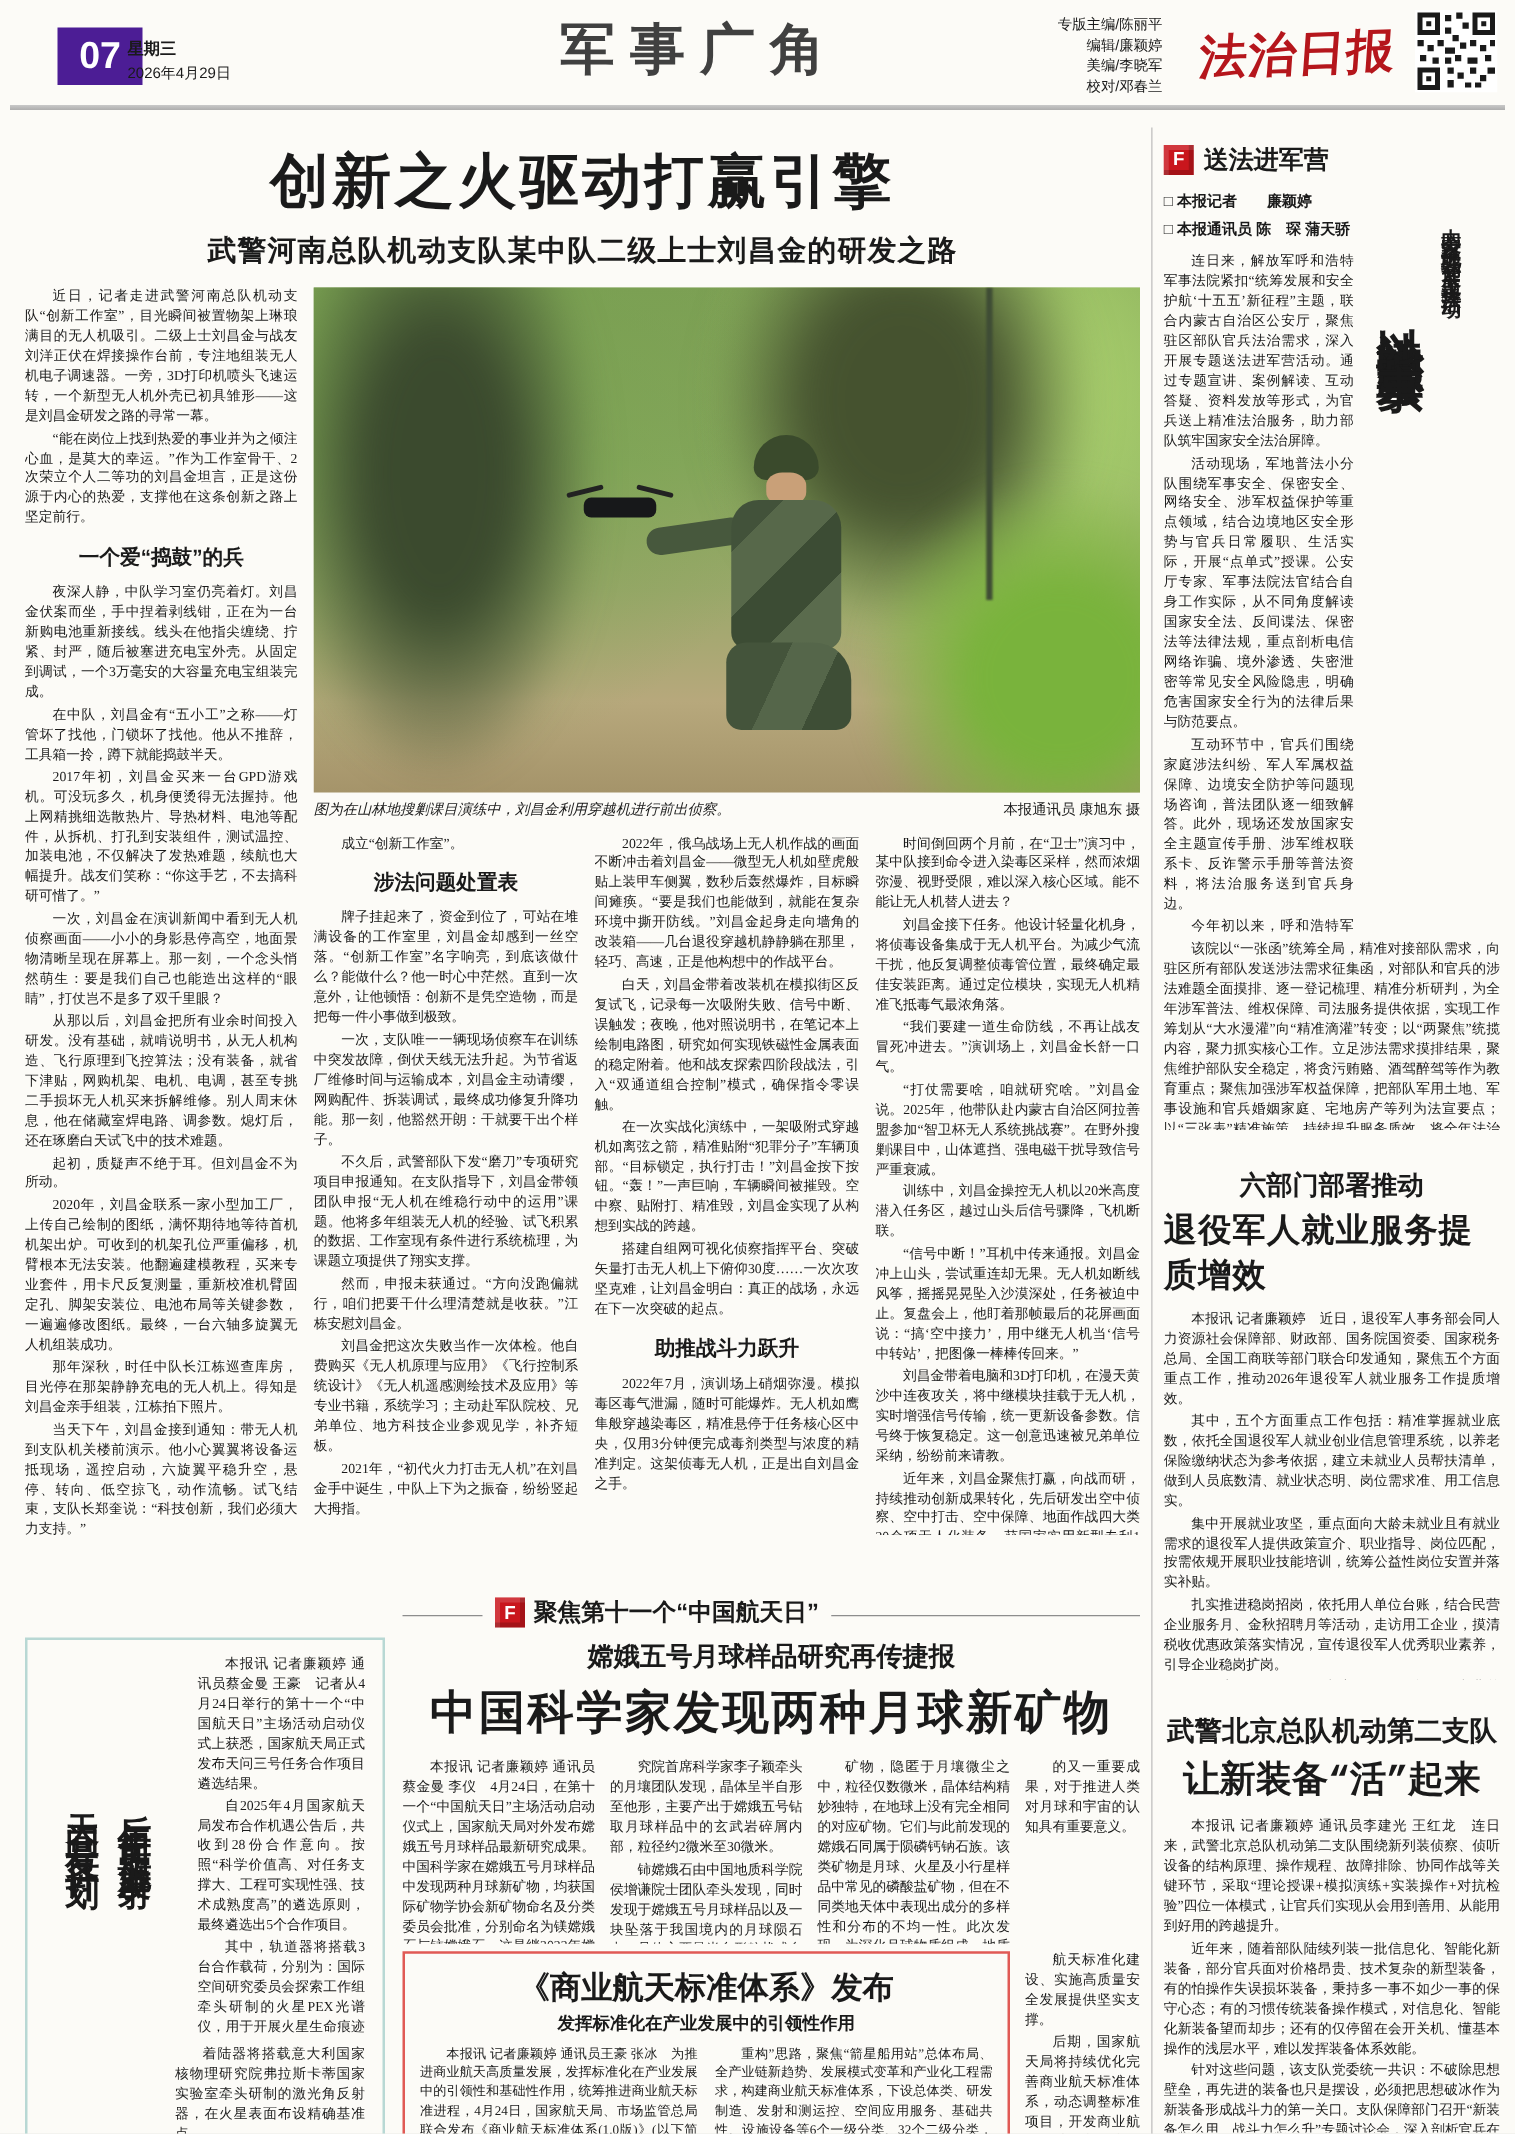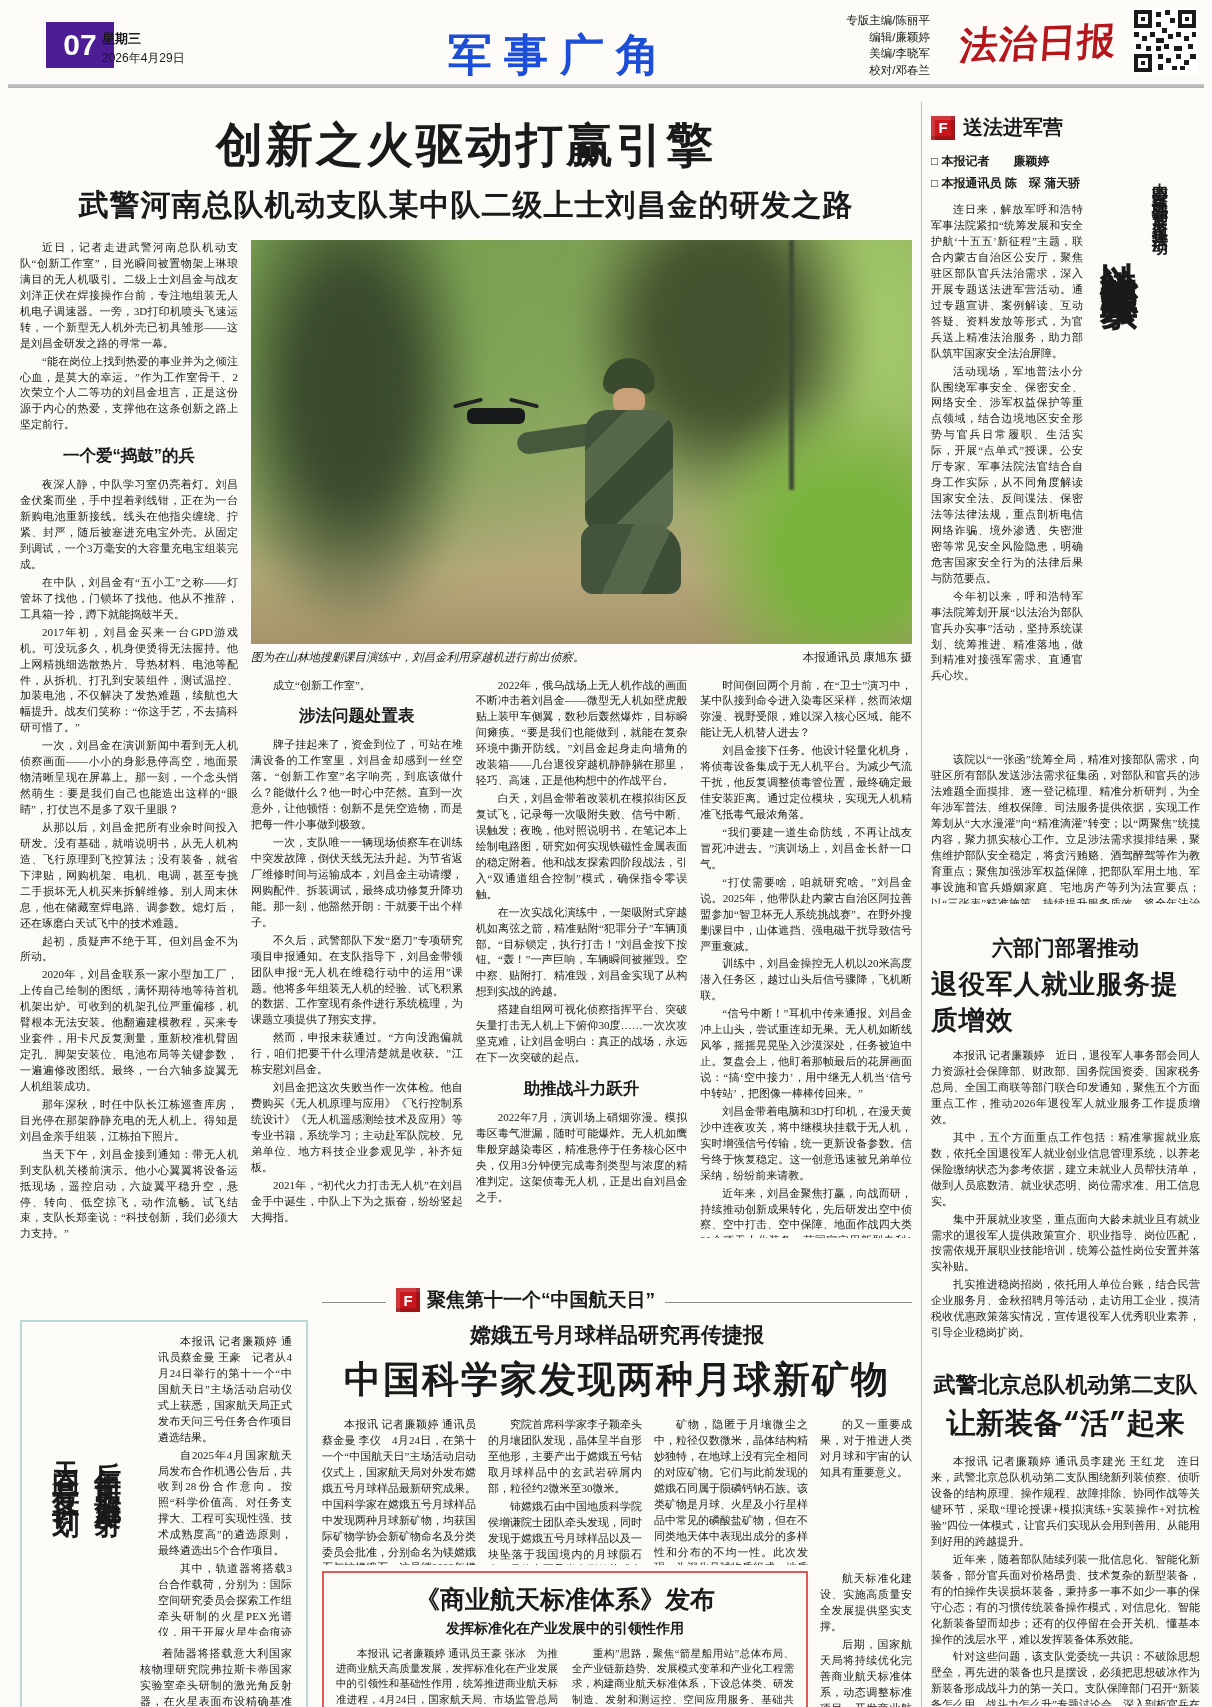--- a/index.html
+++ b/index.html
@@ -10,40 +10,40 @@
     position:relative; overflow:hidden;
   }
   
   .hdr { position:relative; height:84px; }
   .pageno { position:absolute; left:46px; top:22px; width:68px; height:46px; background:#4c1d95;
     color:#fff; font-family:"Liberation Sans",sans-serif; font-weight:900; font-size:30px;
     display:flex; align-items:center; justify-content:center; }
   .datecol { position:absolute; left:102px; top:30px; font-family:"Liberation Sans",sans-serif; }
   .datecol .wd { font-size:13px; font-weight:700; }
   .datecol .dt { font-size:12px; margin-top:2px; }
-  .section-title { position:absolute; left:380px; width:360px; top:26px; text-align:center;
-    font-family:"Liberation Sans",sans-serif; font-weight:900; font-size:44px; color:#1d4ed8;
+  .section-title { position:absolute; left:380px; width:360px; top:10px; text-align:center;
+    font-family:"Liberation Sans",sans-serif; font-weight:900; font-size:44px; color:#404040;
     letter-spacing:12px; }
   .credits { position:absolute; right:282px; top:12px; text-align:right; font-size:11.5px;
     line-height:1.45; font-family:"Liberation Sans",sans-serif; }
   .masthead { position:absolute; right:96px; top:18px; font-size:38px; font-weight:900;
     color:#b5161c; letter-spacing:1px; transform:skewX(-6deg) rotate(-2deg);
     font-family:"Liberation Serif",serif; }
   .qr { position:absolute; right:14px; top:8px; width:66px; height:66px; }
   .hrule { height:4px; background:linear-gradient(#c9c9c9,#adadad); margin:0 8px; }
   
   .content { display:flex; padding:10px 10px 0 20px; }
   .left-main { width:892px; }
   .v-divider { width:1px; background:#bdbdbd; margin:4px 9px 0 9px; }
   .sidebar { flex:1; min-width:0; padding-right:2px; }
   
   .lead-h1 { text-align:center; font-family:"Liberation Sans",sans-serif; font-weight:900;
     font-size:47px; letter-spacing:3px; margin:16px 0 8px; }
   .lead-h2 { text-align:center; font-family:"Liberation Sans",sans-serif; font-weight:700;
-    font-size:30px; letter-spacing:1px; margin-bottom:14px; }
+    font-size:23px; letter-spacing:1px; margin-bottom:14px; }
   .lead-grid { display:grid; grid-template-columns:218px 1fr 1fr 1fr; column-gap:13px; }
   .bylines { font-size:12px; font-weight:700; line-height:1.8; margin-bottom:8px;
     font-family:"Liberation Sans",sans-serif; }
   .lead-col1 { grid-row:1 / span 2; height:1002px; overflow:hidden; font-size:11px; }
   .photo-wrap { grid-column:2 / 5; }
   .photo { height:404px; position:relative; overflow:hidden;
     background:
       radial-gradient(circle at 85% 20%, rgba(190,230,120,.8), rgba(190,230,120,0) 40%),
       radial-gradient(circle at 10% 10%, rgba(120,160,80,.9), rgba(120,160,80,0) 50%),
       linear-gradient(180deg,#7da055 0%,#86a85c 35%,#9aa86a 60%,#b7a87c 82%,#a5946a 100%); }
@@ -363,20 +363,21 @@
         <div class="sb-bylines">
           <div>□ 本报记者　　廉颖婷</div>
           <div>□ 本报通讯员 陈　琛 蒲天骄</div>
         </div>
         <div class="v-sub">内蒙古军地联动开展主题送法活动</div>
         <div class="v-main">以法治为部队官兵办实事</div>
         <div class="sb-row">
           <div class="sb-textcol">
               <p class="para">连日来，解放军呼和浩特军事法院紧扣“统筹发展和安全 护航‘十五五’新征程”主题，联合内蒙古自治区公安厅，聚焦驻区部队官兵法治需求，深入开展专题送法进军营活动。通过专题宣讲、案例解读、互动答疑、资料发放等形式，为官兵送上精准法治服务，助力部队筑牢国家安全法治屏障。</p>
               <p class="para">活动现场，军地普法小分队围绕军事安全、保密安全、网络安全、涉军权益保护等重点领域，结合边境地区安全形势与官兵日常履职、生活实际，开展“点单式”授课。公安厅专家、军事法院法官结合自身工作实际，从不同角度解读国家安全法、反间谍法、保密法等法律法规，重点剖析电信网络诈骗、境外渗透、失密泄密等常见安全风险隐患，明确危害国家安全行为的法律后果与防范要点。</p>
+              <p class="para">互动环节中，官兵们围绕家庭涉法纠纷、军人军属权益保障、边境安全防护等问题现场咨询，普法团队逐一细致解答。此外，现场还发放国家安全主题宣传手册、涉军维权联系卡、反诈警示手册等普法资料，将法治服务送到官兵身边。</p>
               <p class="para">今年初以来，呼和浩特军事法院筹划开展“以法治为部队官兵办实事”活动，坚持系统谋划、统筹推进、精准落地，做到精准对接强军需求、直通官兵心坎。</p>
             </div>
         </div>
         <div class="sb-full">
             <p class="para">该院以“一张函”统筹全局，精准对接部队需求，向驻区所有部队发送涉法需求征集函，对部队和官兵的涉法难题全面摸排、逐一登记梳理、精准分析研判，为全年涉军普法、维权保障、司法服务提供依据，实现工作筹划从“大水漫灌”向“精准滴灌”转变；以“两聚焦”统揽内容，聚力抓实核心工作。立足涉法需求摸排结果，聚焦维护部队安全稳定，将贪污贿赂、酒驾醉驾等作为教育重点；聚焦加强涉军权益保障，把部队军用土地、军事设施和官兵婚姻家庭、宅地房产等列为法宣要点；以“三张表”精准施策，持续提升服务质效，将全年法治服务任务细化量化，通过制定法治授课计划表、涉法问题处置表、法宣产品发放表，明确工作时限、责任分工，以台账化管理、项目化推进、阶段化实施，抓好任务落实。</p>
           </div>
       </div>
 
       <div class="sb-art2">
         <div class="sb-k2">六部门部署推动</div>

